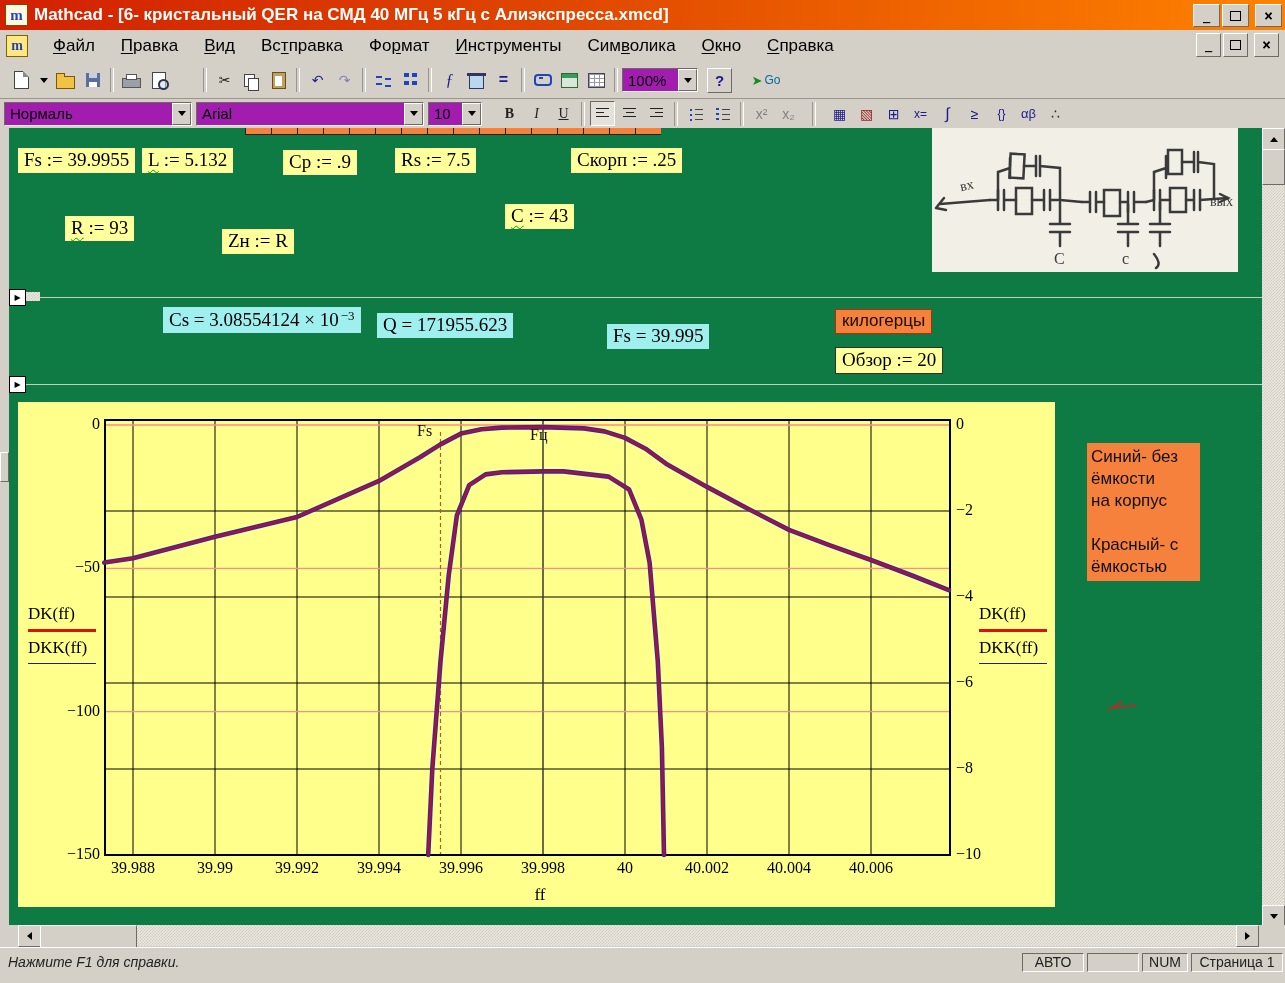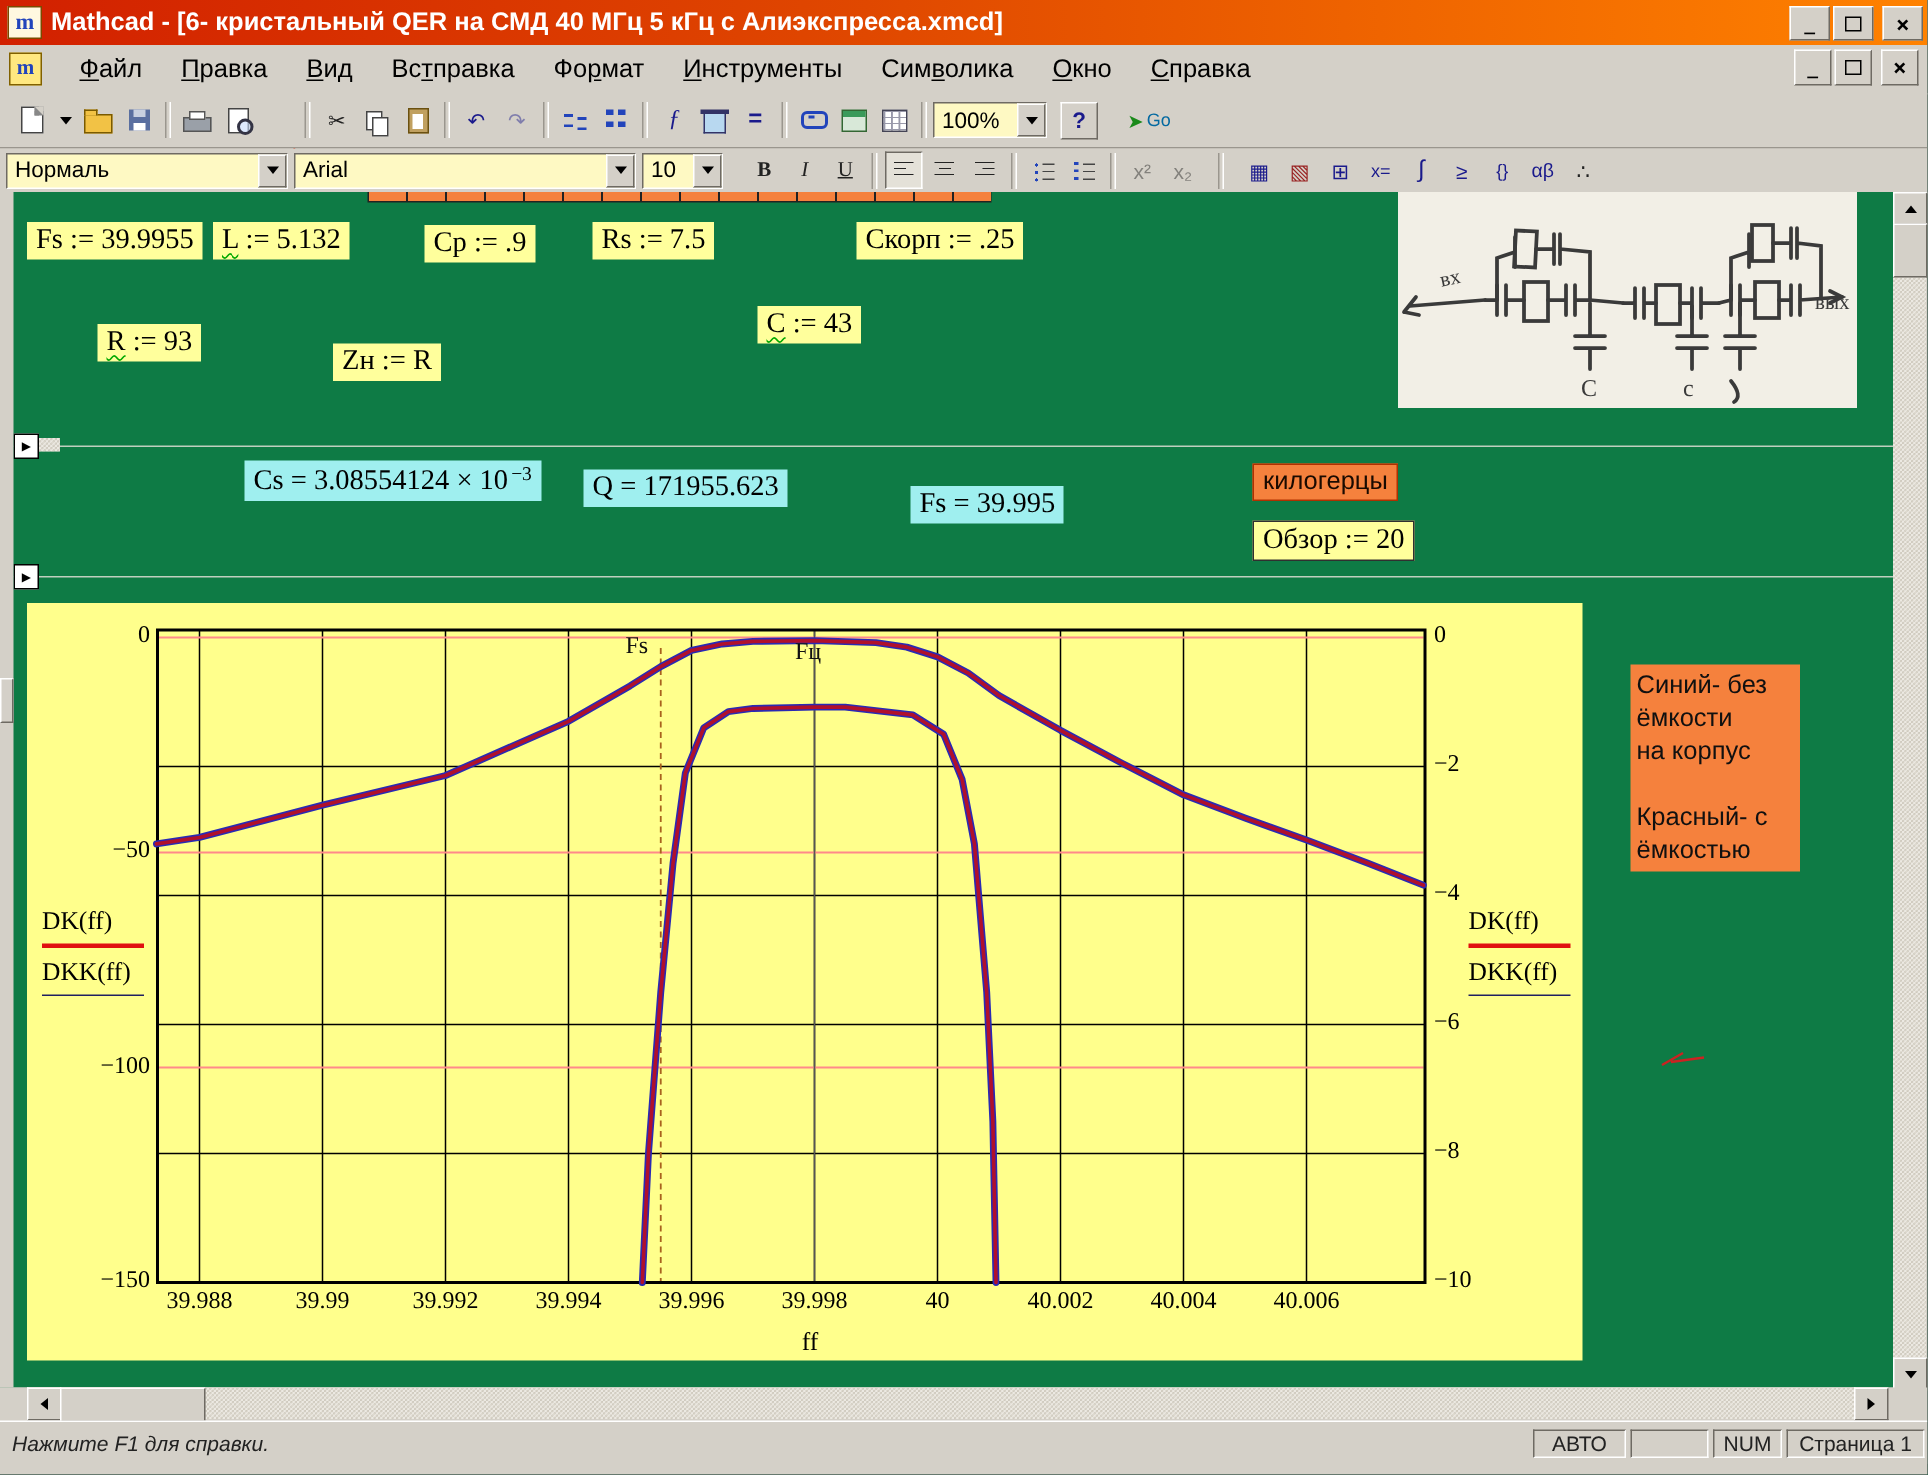--- a/index.html
+++ b/index.html
@@ -44,21 +44,21 @@
   .fmtbar{position:absolute;left:0;top:99px;width:1285px;height:29px;background:#D4D0C8;
     border-bottom:1px solid #9a968e;display:flex;align-items:center;}
   .tsep{width:2px;height:24px;margin:0 4px;border-left:1px solid #9a968e;border-right:1px solid #fff;}
   .tbtn{width:25px;height:25px;background:#D4D0C8;border:1px solid #D4D0C8;margin:0 1px;
     display:flex;align-items:center;justify-content:center;padding:0;position:relative;}
   .tbtn.narrow{width:15px;}
   .tbtn.pressed{border-color:#6E6A63 #FFFFFF #FFFFFF #6E6A63;background:#E4E1D8;}
   .tbtn.disabled{opacity:.45;}
   .glyph{font-size:14px;line-height:1;color:#1a1a8c;}
   .glyph.plain{color:#222;}
-  .combo{height:22px;background:#fef9c3;border:1px solid;border-color:#6E6A63 #FFFFFF #FFFFFF #6E6A63;
+  .combo{height:22px;background:#a21caf;border:1px solid;border-color:#6E6A63 #FFFFFF #FFFFFF #6E6A63;
     display:flex;align-items:center;font-size:15px;color:#000;}
   .combo .cval{flex:1;padding:0 5px;white-space:nowrap;overflow:hidden;}
   .combo .dd{width:17px;height:20px;background:#D4D0C8;border:1px solid;border-color:#FFFFFF #6E6A63 #6E6A63 #FFFFFF;
     display:flex;align-items:center;justify-content:center;}
   .i-docfold{width:13px;height:16px;background:#fff;border:1px solid #444;position:relative;}
   .i-docfold::after{content:"";position:absolute;right:-1px;top:-1px;border:3px solid #D4D0C8;border-left-color:#888;border-bottom-color:#888;}
   .i-folder{width:17px;height:11px;background:#F2C245;border:1px solid #7a5a00;position:relative;margin-top:4px;}
   .i-folder::before{content:"";position:absolute;left:-1px;top:-4px;width:7px;height:3px;background:#F2C245;border:1px solid #7a5a00;border-bottom:none;}
   .i-disk{width:14px;height:14px;background:#5A6FA0;position:relative;}
   .i-disk::before{content:"";position:absolute;left:3px;top:0;width:8px;height:5px;background:#C8D0E0;}
@@ -433,21 +433,21 @@
       <text x="278" y="78" font-size="14" fill="#3a3a3a" font-family="Liberation Serif, serif">вых</text>
     </svg>
 
     <div class="pagebreak" style="left:0;top:169px;width:1253px;"></div>
     <div class="areamark" style="left:0;top:161px;">
         <span>▶</span>
       </div>
     <div class="dottail checker" style="left:17px;top:164px;"></div>
 
     <div class="mathbox cyan" style="left:154px;top:179px;"><span>Cs = 3.08554124 × 10</span><sup class="msup">−3</sup></div>
-    <div class="mathbox cyan" style="left:380px;top:185px;"><span>Q = 171955.623</span></div>
+    <div class="mathbox cyan" style="left:368px;top:185px;"><span>Q = 171955.623</span></div>
     <div class="mathbox cyan" style="left:598px;top:196px;"><span>Fs = 39.995</span></div>
 
     <div class="orangebox" style="left:826px;top:181px;font-family:'Liberation Sans',sans-serif;"><span>килогерцы</span></div>
     <div class="mathbox obzor" style="left:826px;top:219px;"><span class="squig"></span><span>Обзор := 20</span></div>
 
     <div class="pagebreak" style="left:0;top:256px;width:1253px;"></div>
     <div class="areamark" style="left:0;top:248px;">
         <span>▶</span>
       </div>
 

